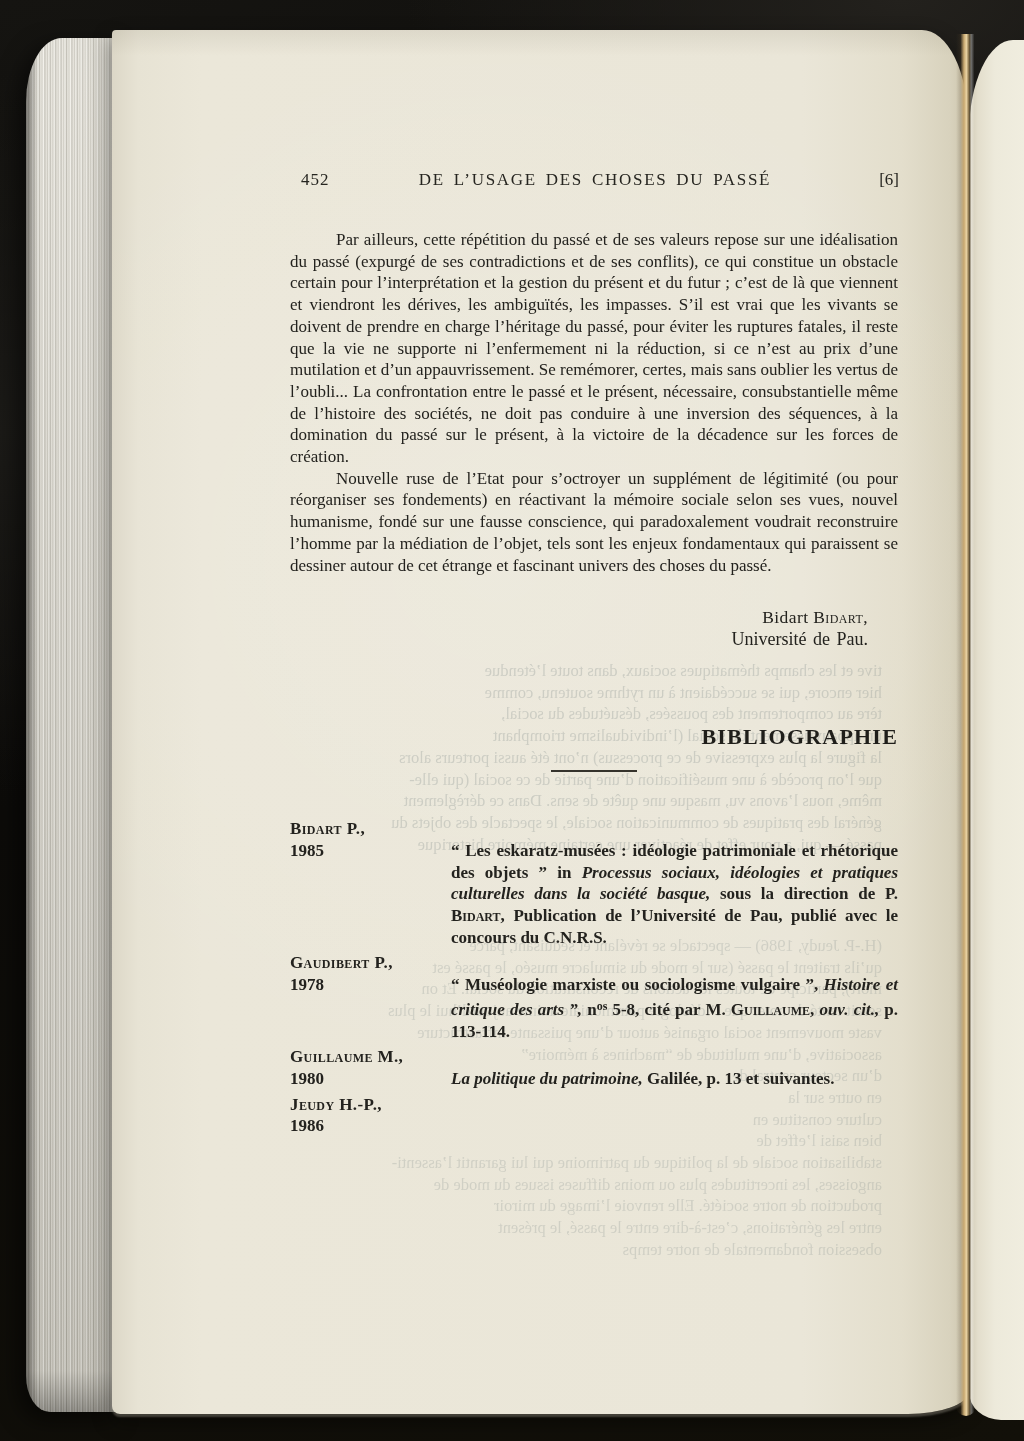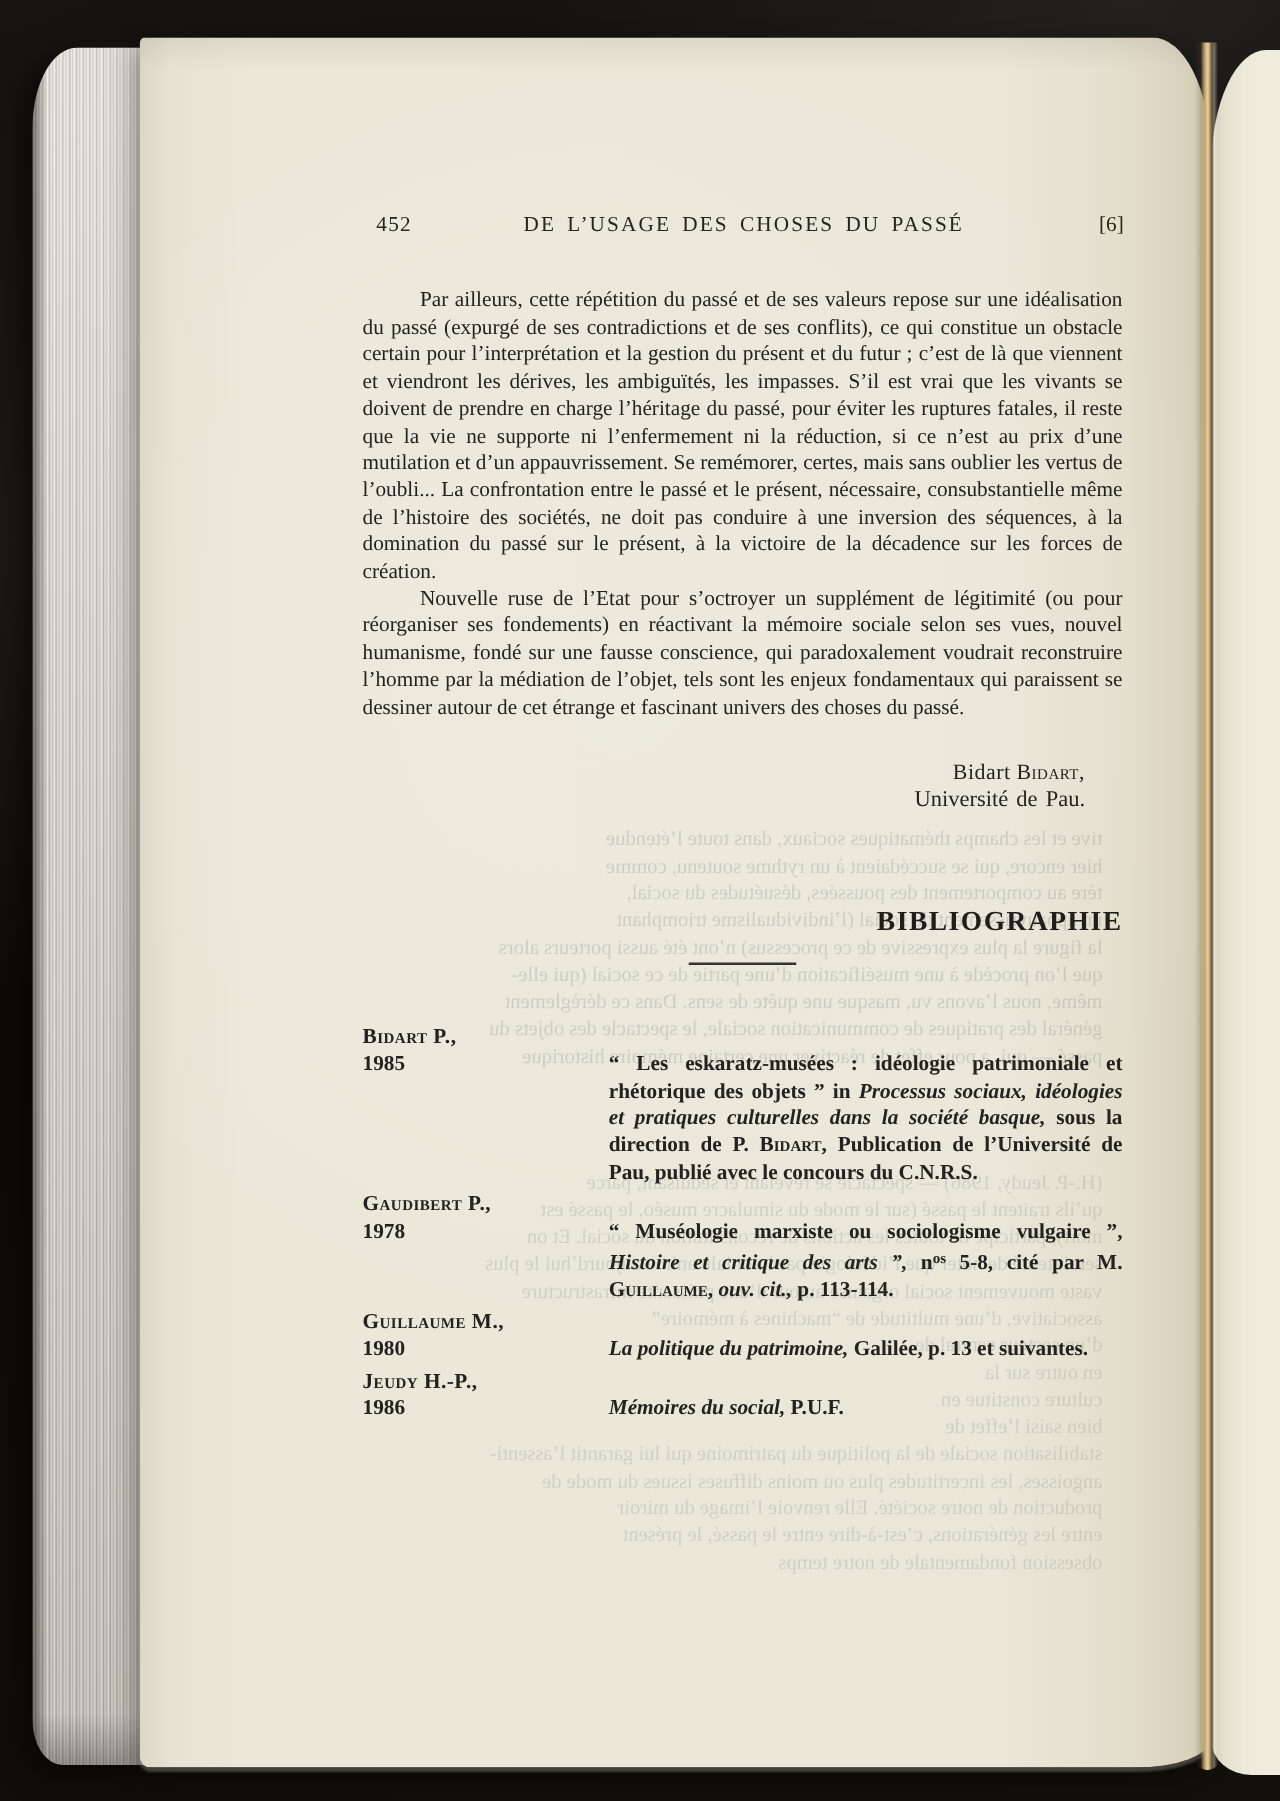--- a/index.html
+++ b/index.html
@@ -64,21 +64,21 @@
   .sig-name { font-size:17.5px; letter-spacing:.4px; }
   .sig-aff  { font-size:18px; word-spacing:2px; }
 
   .bib-heading { margin-top:74px; text-align:right; font-weight:700;
     font-size:22px; letter-spacing:1.2px; color:#1f1e1a; line-height:26px; }
   .bib-rule { width:86px; height:2px; background:#35332c; margin:20px auto 0; }
 
   .bib-list { margin-top:46px; }
   .bib-entry { margin-top:4px;font-weight:bold; }
   .bib-author { font-variant:small-caps; letter-spacing:.4px; }
-  .bib-row { display:flex;gap:36px; }
+  .bib-row { display:flex; }
   .bib-year { width:161px; flex:none; }
   .bib-text { width:447px; text-align:justify; }
 
   .it { font-style:italic; }
   .sc { font-variant:small-caps; }
   .sup { font-size:12px; vertical-align:5px; }
 
   
   .bleed { position:absolute; left:162px; width:608px; z-index:1;
     transform:scaleX(-1); color:#7f8a89; opacity:.28; filter:blur(.5px);
@@ -164,21 +164,20 @@
           <div class="bib-row">
             <div class="bib-year">1980</div>
             <div class="bib-text"><span class="it">La politique du patrimoine,</span><span> Galilée, p. 13 et suivantes.</span></div>
           </div>
         </div>
 
         <div class="bib-entry">
           <div class="bib-author">Jeudy H.-P.,</div>
           <div class="bib-row">
             <div class="bib-year">1986</div>
-            <div class="bib-text"><span class="it">Mémoires du social,</span><span> P.U.F.</span></div>
           </div>
         </div>
 
       </div>
     </div>
   </div>
 
   <div class="gutter"></div>
   <div class="page-right"></div>
 </div>

